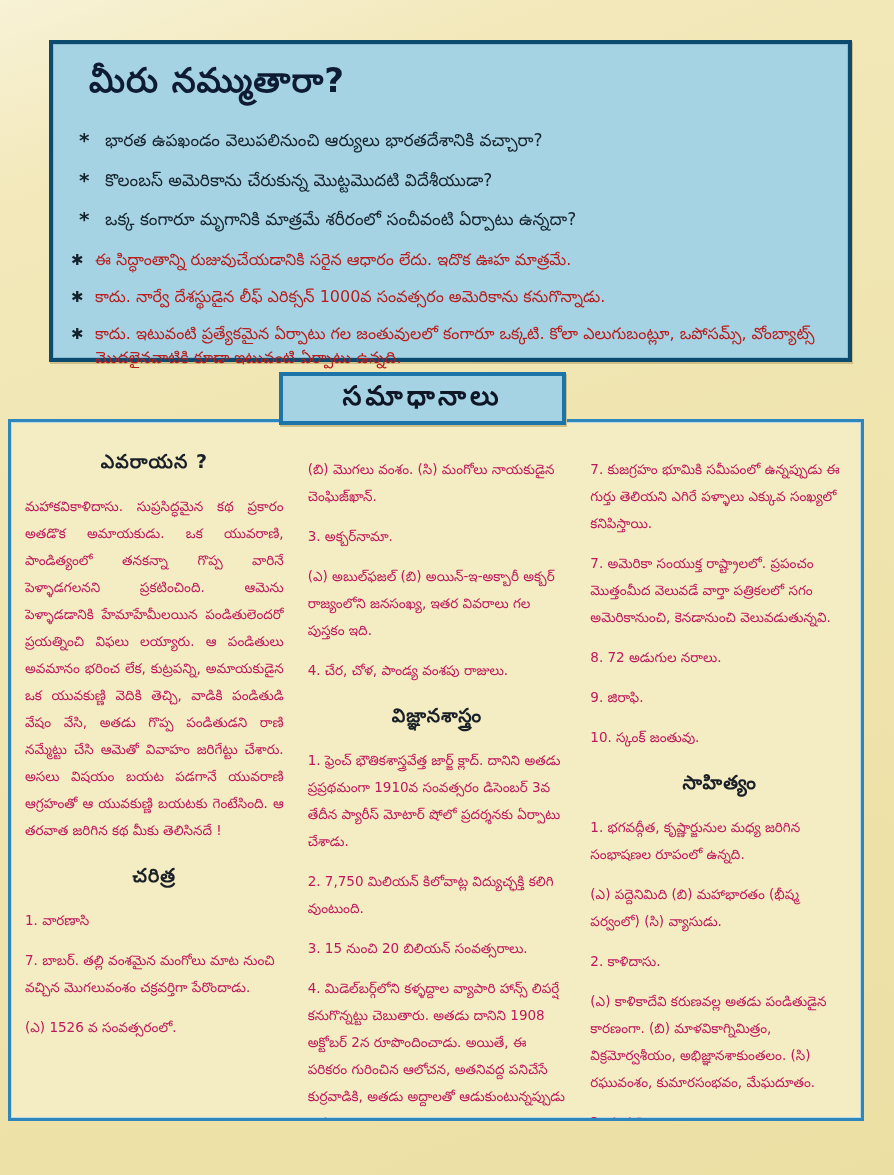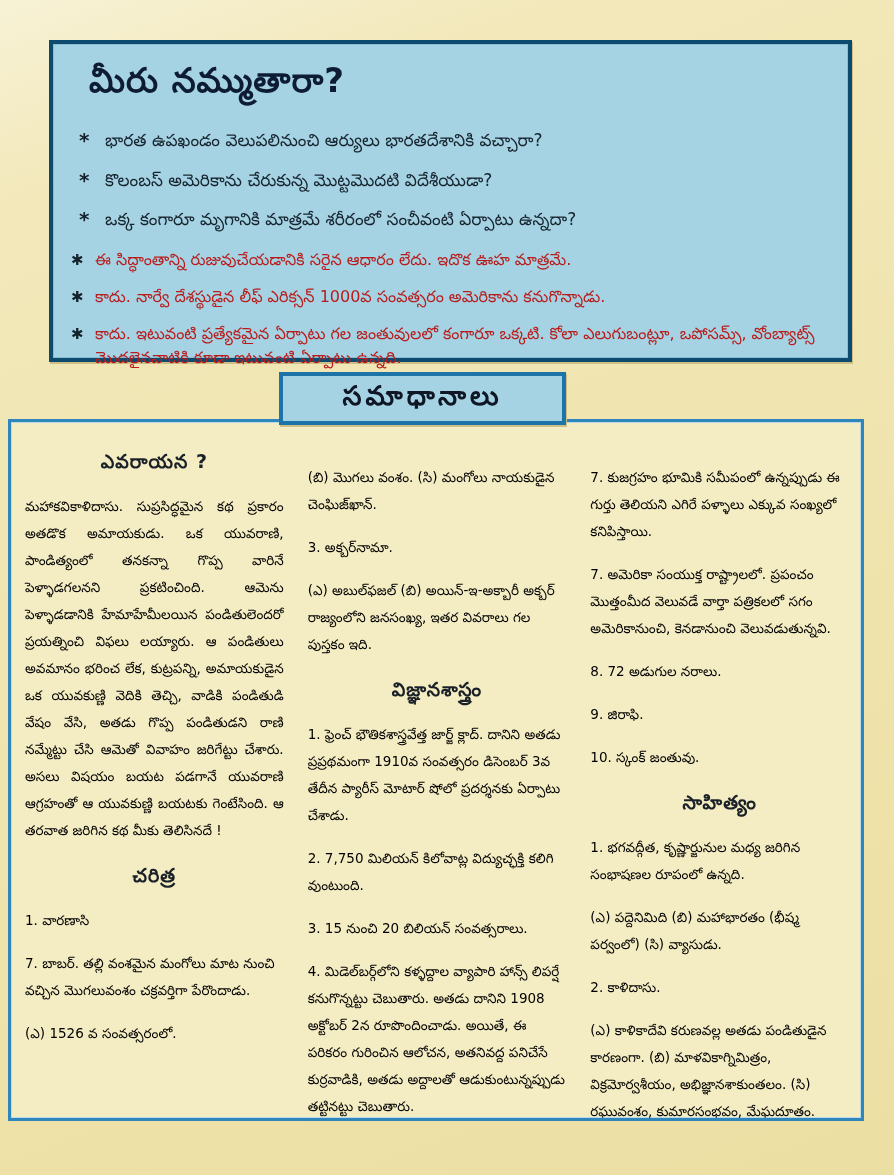--- a/index.html
+++ b/index.html
@@ -41,21 +41,21 @@
     background:#f4ecc2;overflow:hidden;
     box-shadow:inset 0 0 0 1px #bcd9e8;
   }
   .cols{display:flex;height:100%;box-sizing:border-box;padding:26px 12px 6px 14px;gap:24px;border-radius:30px;}
   .col{flex:1 1 0;min-width:0;}
   .col-heading{
     font-size:19px;font-weight:600;color:#1a2027;text-align:center;
     margin:2px 0 16px;letter-spacing:1px;
   }
   .col-heading.mid{margin-top:20px;}
-  .item{font-size:13.5px;line-height:2.0;margin:16px 0 13px;color:#000000;}
+  .item{font-size:13.5px;line-height:2.0;margin:8px 0 13px;color:#be185d;}
   .lead{text-align:justify;}
   .page-number{
     position:absolute;left:0;top:1089px;width:100%;text-align:center;
     font-family:"Liberation Serif","DejaVu Serif",serif;
     font-size:23px;letter-spacing:2px;color:#1d2530;
   }
 </style>
 </head>
 <body>
 
@@ -106,20 +106,21 @@
         <div class="col-heading mid">చరిత్ర</div>
         <p class="item">1. వారణాసి</p>
         <p class="item">7. బాబర్. తల్లి వంశమైన మంగోలు మాట నుంచి వచ్చిన మొగలువంశం చక్రవర్తిగా పేరొందాడు.</p>
         <p class="item">(ఎ) 1526 వ సంవత్సరంలో.</p>
       </div>
 
       <div class="col">
         <p class="item">(బి) మొగలు వంశం. (సి) మంగోలు నాయకుడైన చెంఘిజ్‌ఖాన్.</p>
         <p class="item">3. అక్బర్‌నామా.</p>
         <p class="item">(ఎ) అబుల్‌ఫజల్ (బి) అయిన్-ఇ-అక్బారీ అక్బర్ రాజ్యంలోని జనసంఖ్య, ఇతర వివరాలు గల పుస్తకం ఇది.</p>
+        <p class="item">4. చేర, చోళ, పాండ్య వంశపు రాజులు.</p>
         <div class="col-heading mid">విజ్ఞానశాస్త్రం</div>
         <p class="item">1. ఫ్రెంచ్ భౌతికశాస్త్రవేత్త జార్జ్ క్లాద్. దానిని అతడు ప్రప్రథమంగా 1910వ సంవత్సరం డిసెంబర్ 3వ తేదీన ప్యారీస్ మోటార్ షోలో ప్రదర్శనకు ఏర్పాటు చేశాడు.</p>
         <p class="item">2. 7,750 మిలియన్ కిలోవాట్ల విద్యుచ్ఛక్తి కలిగి వుంటుంది.</p>
         <p class="item">3. 15 నుంచి 20 బిలియన్ సంవత్సరాలు.</p>
         <p class="item">4. మిడెల్‌బర్గ్‌లోని కళ్ళద్దాల వ్యాపారి హాన్స్ లిపర్షే కనుగొన్నట్టు చెబుతారు. అతడు దానిని 1908 అక్టోబర్ 2న రూపొందించాడు. అయితే, ఈ పరికరం గురించిన ఆలోచన, అతనివద్ద పనిచేసే కుర్రవాడికి, అతడు అద్దాలతో ఆడుకుంటున్నప్పుడు తట్టినట్టు చెబుతారు.</p>
 
       </div>
 
       <div class="col">
         <p class="item">7. కుజగ్రహం భూమికి సమీపంలో ఉన్నప్పుడు ఈ గుర్తు తెలియని ఎగిరే పళ్ళాలు ఎక్కువ సంఖ్యలో కనిపిస్తాయి.</p>

